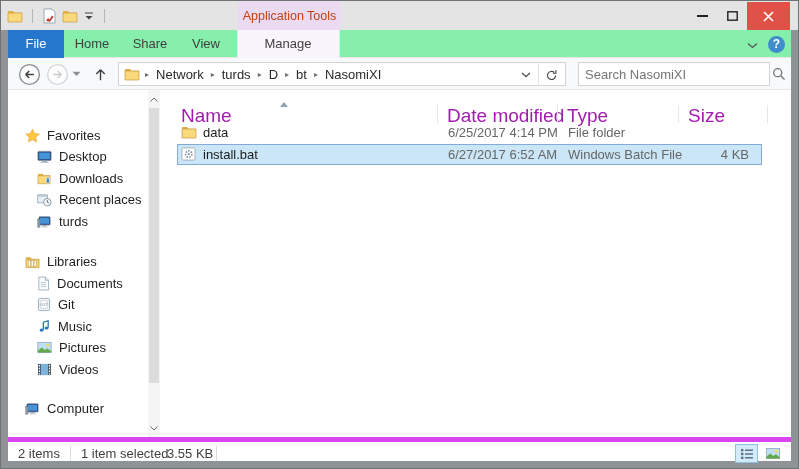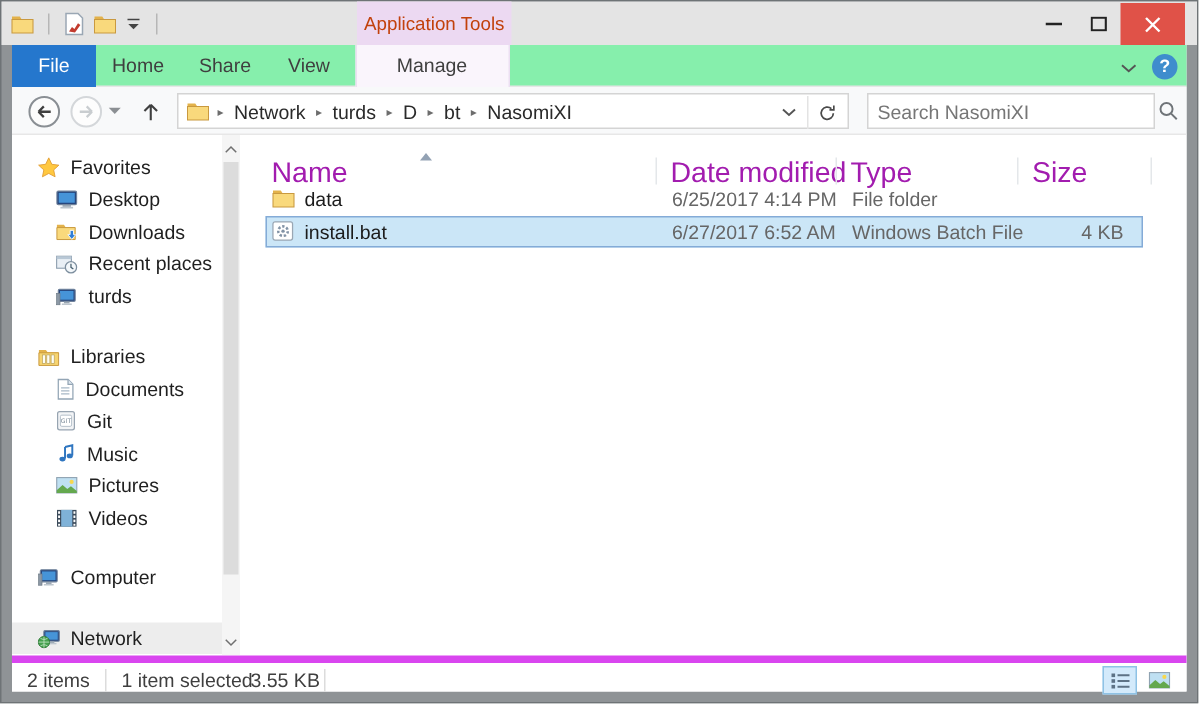--- a/index.html
+++ b/index.html
@@ -52,21 +52,21 @@
   .search-box { position:absolute; left:570px; top:4px; width:192px; height:24px; background:#fff;
                 border:1px solid #d4d4d4; display:flex; align-items:center; }
   .search-box input { flex:1; border:none; outline:none; font:13px "Liberation Sans",sans-serif;
                       color:#333; padding:0 6px; background:transparent; }
   .search-box input::placeholder { color:#767676; opacity:1; }
   .search-ico { flex:none; width:24px; display:flex; justify-content:center; }
 
   
   .content { position:relative; flex:1; background:#fff; overflow:hidden; }
   .sidebar { position:absolute; left:0; top:0; bottom:0; width:152px; }
-  .sb-row { position:absolute; left:0; right:12px; height:21px; display:flex; align-items:center; font-size:13px; color:#1f1f1f; cursor:default; }
+  .sb-row { position:absolute; left:0; right:12px; height:21px; display:flex; align-items:center; font-size:13px; color:#1f1f1f; cursor:default;margin-top:24px; }
   .sb-root { padding-left:17px; } .sb-child { padding-left:29px; }
   .sb-row .ico { margin-right:7px; flex:none; }
   .sb-current { background:var(--sb_sel,#ededed); }
   .sb-scroll { position:absolute; right:0; top:0; bottom:0; width:12px; background:#f5f5f5; }
   .sb-arrow { position:absolute; left:0; width:12px; height:14px; display:flex; align-items:center; justify-content:center; }
   .sb-thumb { position:absolute; left:1px; width:10px; background:#dcdcdc; }
 
   .filepane { position:absolute; left:152px; top:0; right:0; bottom:0; }
   .lv-header { position:absolute; left:0; right:0; top:12px; height:25px; color:#a21caf; font-size:19px; }
   .lv-hcell { position:absolute; top:3px; cursor:default; }

